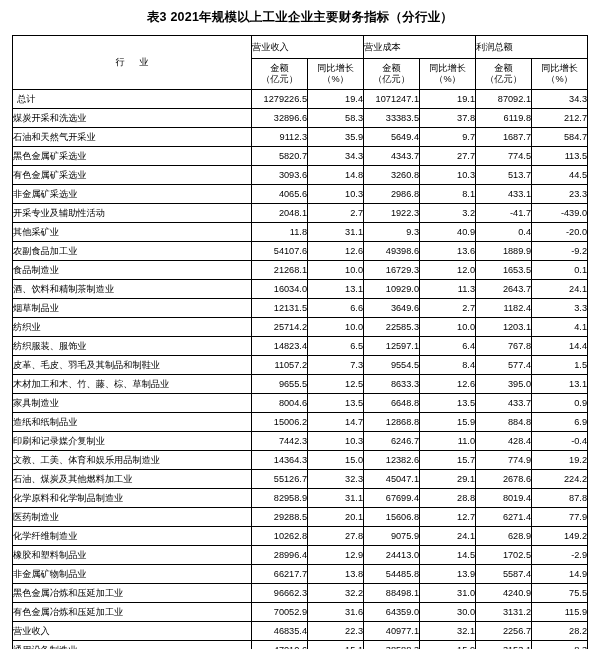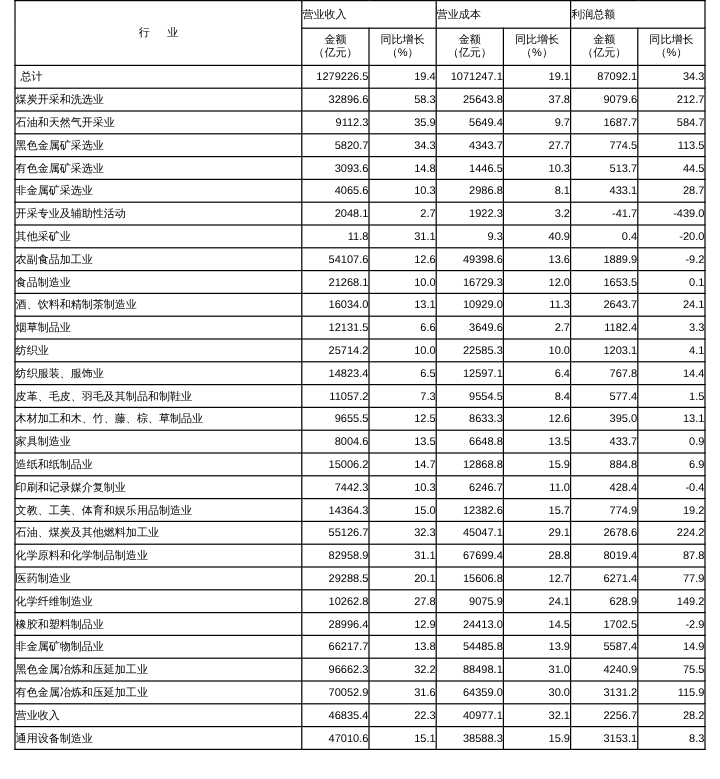--- a/index.html
+++ b/index.html
@@ -76,20 +76,21 @@
     height: 18px;
     white-space: nowrap;
   }
   tr.total td.name { padding-left: 4px; }
 </style>
 </head>
 <body>
 
 <div class="page">
 
+  <div class="doc-title">表3  2021年规模以上工业企业主要财务指标（分行业）</div>
 
   <table class="fin">
     <thead>
       <tr>
         <td class="h-industry" rowspan="2">行 业</td>
         <td class="h-group" colspan="2">营业收入</td>
         <td class="h-group" colspan="2">营业成本</td>
         <td class="h-group" colspan="2">利润总额</td>
       </tr>
       <tr>
@@ -126,23 +127,23 @@
           <td class="num col-rate">19.4</td>
           <td class="num col-amt">1071247.1</td>
           <td class="num col-rate">19.1</td>
           <td class="num col-amt">87092.1</td>
           <td class="num col-rate">34.3</td>
         </tr>
         <tr>
           <td class="name">煤炭开采和洗选业</td>
           <td class="num col-amt">32896.6</td>
           <td class="num col-rate">58.3</td>
-          <td class="num col-amt">25643.8</td>
+          <td class="num col-amt">33383.5</td>
           <td class="num col-rate">37.8</td>
-          <td class="num col-amt">9079.6</td>
+          <td class="num col-amt">6119.8</td>
           <td class="num col-rate">212.7</td>
         </tr>
         <tr>
           <td class="name">石油和天然气开采业</td>
           <td class="num col-amt">9112.3</td>
           <td class="num col-rate">35.9</td>
           <td class="num col-amt">5649.4</td>
           <td class="num col-rate">9.7</td>
           <td class="num col-amt">1687.7</td>
           <td class="num col-rate">584.7</td>
@@ -153,33 +154,33 @@
           <td class="num col-rate">34.3</td>
           <td class="num col-amt">4343.7</td>
           <td class="num col-rate">27.7</td>
           <td class="num col-amt">774.5</td>
           <td class="num col-rate">113.5</td>
         </tr>
         <tr>
           <td class="name">有色金属矿采选业</td>
           <td class="num col-amt">3093.6</td>
           <td class="num col-rate">14.8</td>
-          <td class="num col-amt">1446.5</td>
+          <td class="num col-amt">3260.8</td>
           <td class="num col-rate">10.3</td>
           <td class="num col-amt">513.7</td>
           <td class="num col-rate">44.5</td>
         </tr>
         <tr>
           <td class="name">非金属矿采选业</td>
           <td class="num col-amt">4065.6</td>
           <td class="num col-rate">10.3</td>
           <td class="num col-amt">2986.8</td>
           <td class="num col-rate">8.1</td>
           <td class="num col-amt">433.1</td>
-          <td class="num col-rate">28.7</td>
+          <td class="num col-rate">23.3</td>
         </tr>
         <tr>
           <td class="name">开采专业及辅助性活动</td>
           <td class="num col-amt">2048.1</td>
           <td class="num col-rate">2.7</td>
           <td class="num col-amt">1922.3</td>
           <td class="num col-rate">3.2</td>
           <td class="num col-amt">-41.7</td>
           <td class="num col-rate">-439.0</td>
         </tr>

